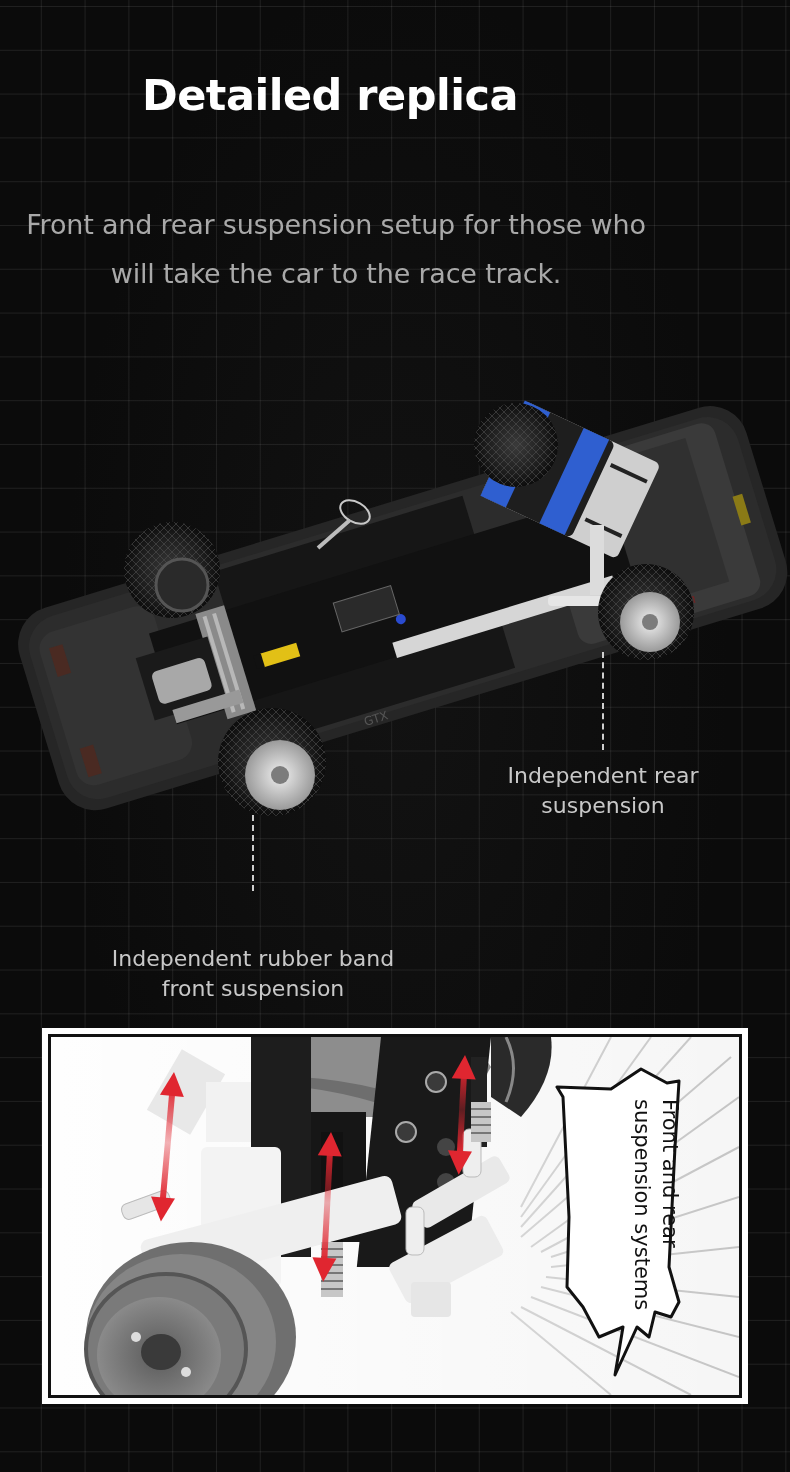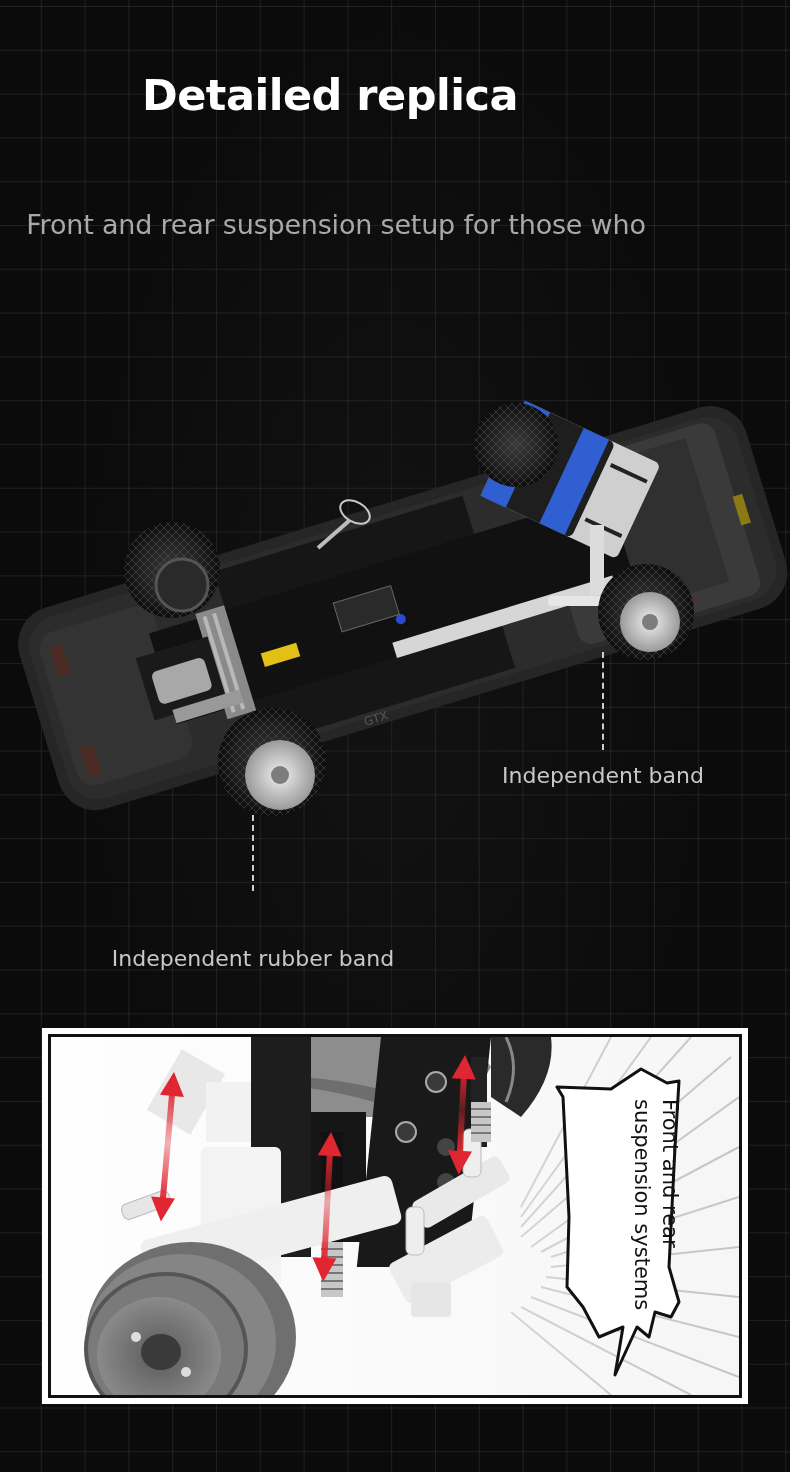--- a/index.html
+++ b/index.html
@@ -55,20 +55,21 @@
 <body>
 
 <div class="vignette"></div>
 
 <div class="title">
   <div>Detailed replica</div>
 </div>
 
 <div class="subtitle">
   <div>Front and rear suspension setup for those who</div>
+  <div>will take the car to the race track.</div>
 </div>
 
 <svg class="car-art" viewBox="0 380 790 470" width="790" height="470">
   <defs>
     <radialGradient id="tyre" cx="50%" cy="50%" r="50%">
       <stop offset="0%" stop-color="#3a3a3a"></stop>
       <stop offset="70%" stop-color="#1d1d1d"></stop>
       <stop offset="100%" stop-color="#0c0c0c"></stop>
     </radialGradient>
     <radialGradient id="rim" cx="50%" cy="50%" r="50%">
@@ -147,26 +148,28 @@
   <g>
     <circle cx="272" cy="762" r="54" fill="url(#tyre)"></circle>
     <circle cx="272" cy="762" r="54" fill="url(#tread)" opacity="0.6"></circle>
     <circle cx="280" cy="775" r="35" fill="url(#rim)"></circle>
     <circle cx="280" cy="775" r="9" fill="#7c7c7c"></circle>
   </g>
 </svg>
 
 <div class="callout-line" style="left:602px; top:652px; height:98px;"></div>
 <div class="callout-label" style="left:423px; top:761px;">
-  <div>Independent band</div>
+  <div>Independent rear</div>
+  <div>suspension</div>
 </div>
 
 <div class="callout-line" style="left:252px; top:815px; height:76px;"></div>
 <div class="callout-label" style="left:73px; top:944px;">
   <div>Independent rubber band</div>
+  <div>front suspension</div>
 </div>
 
 <div class="panel">
   <div class="panel-inner">
     <svg width="688" height="358" viewBox="0 0 688 358">
       <defs>
         <linearGradient id="fadeL" x1="0" y1="0" x2="1" y2="0">
           <stop offset="0%" stop-color="#ffffff" stop-opacity="0.9"></stop>
           <stop offset="100%" stop-color="#ffffff" stop-opacity="0"></stop>
         </linearGradient>

